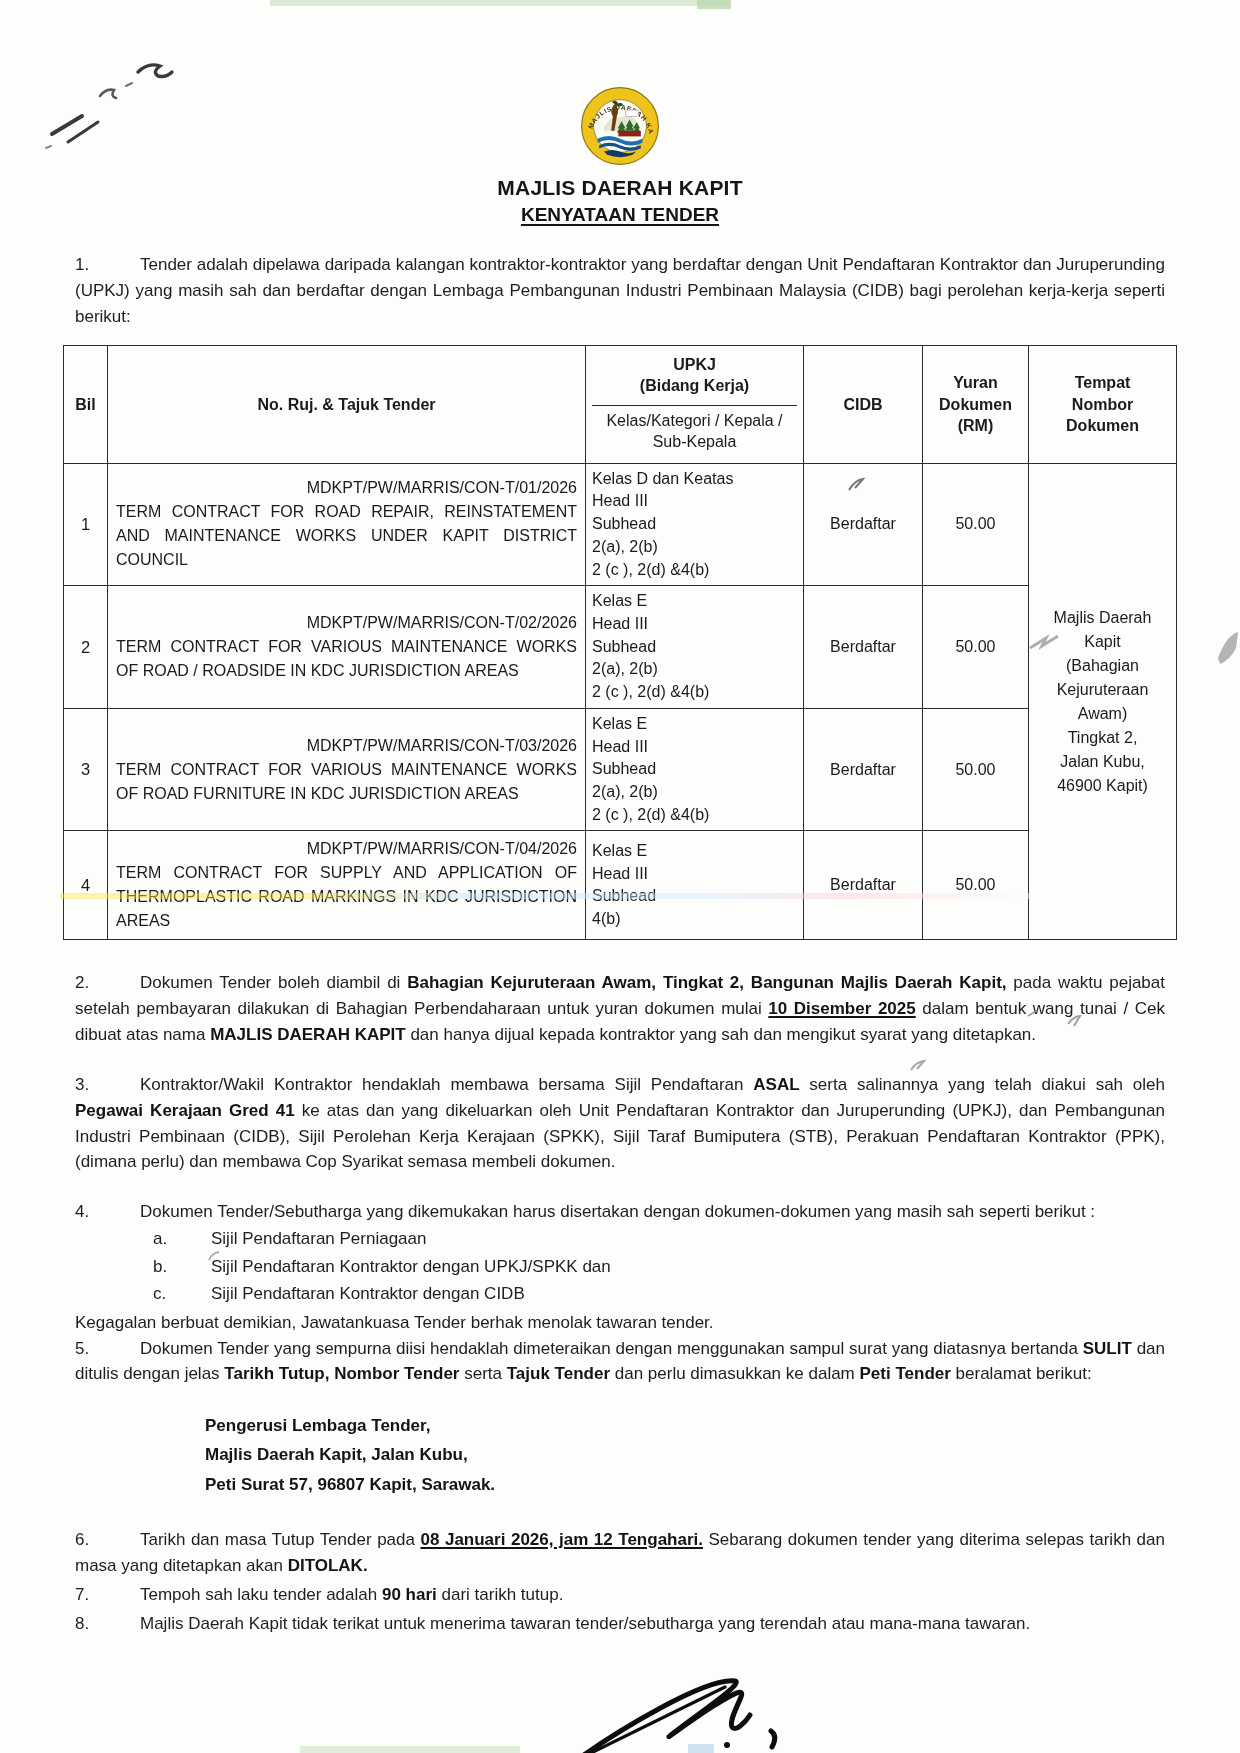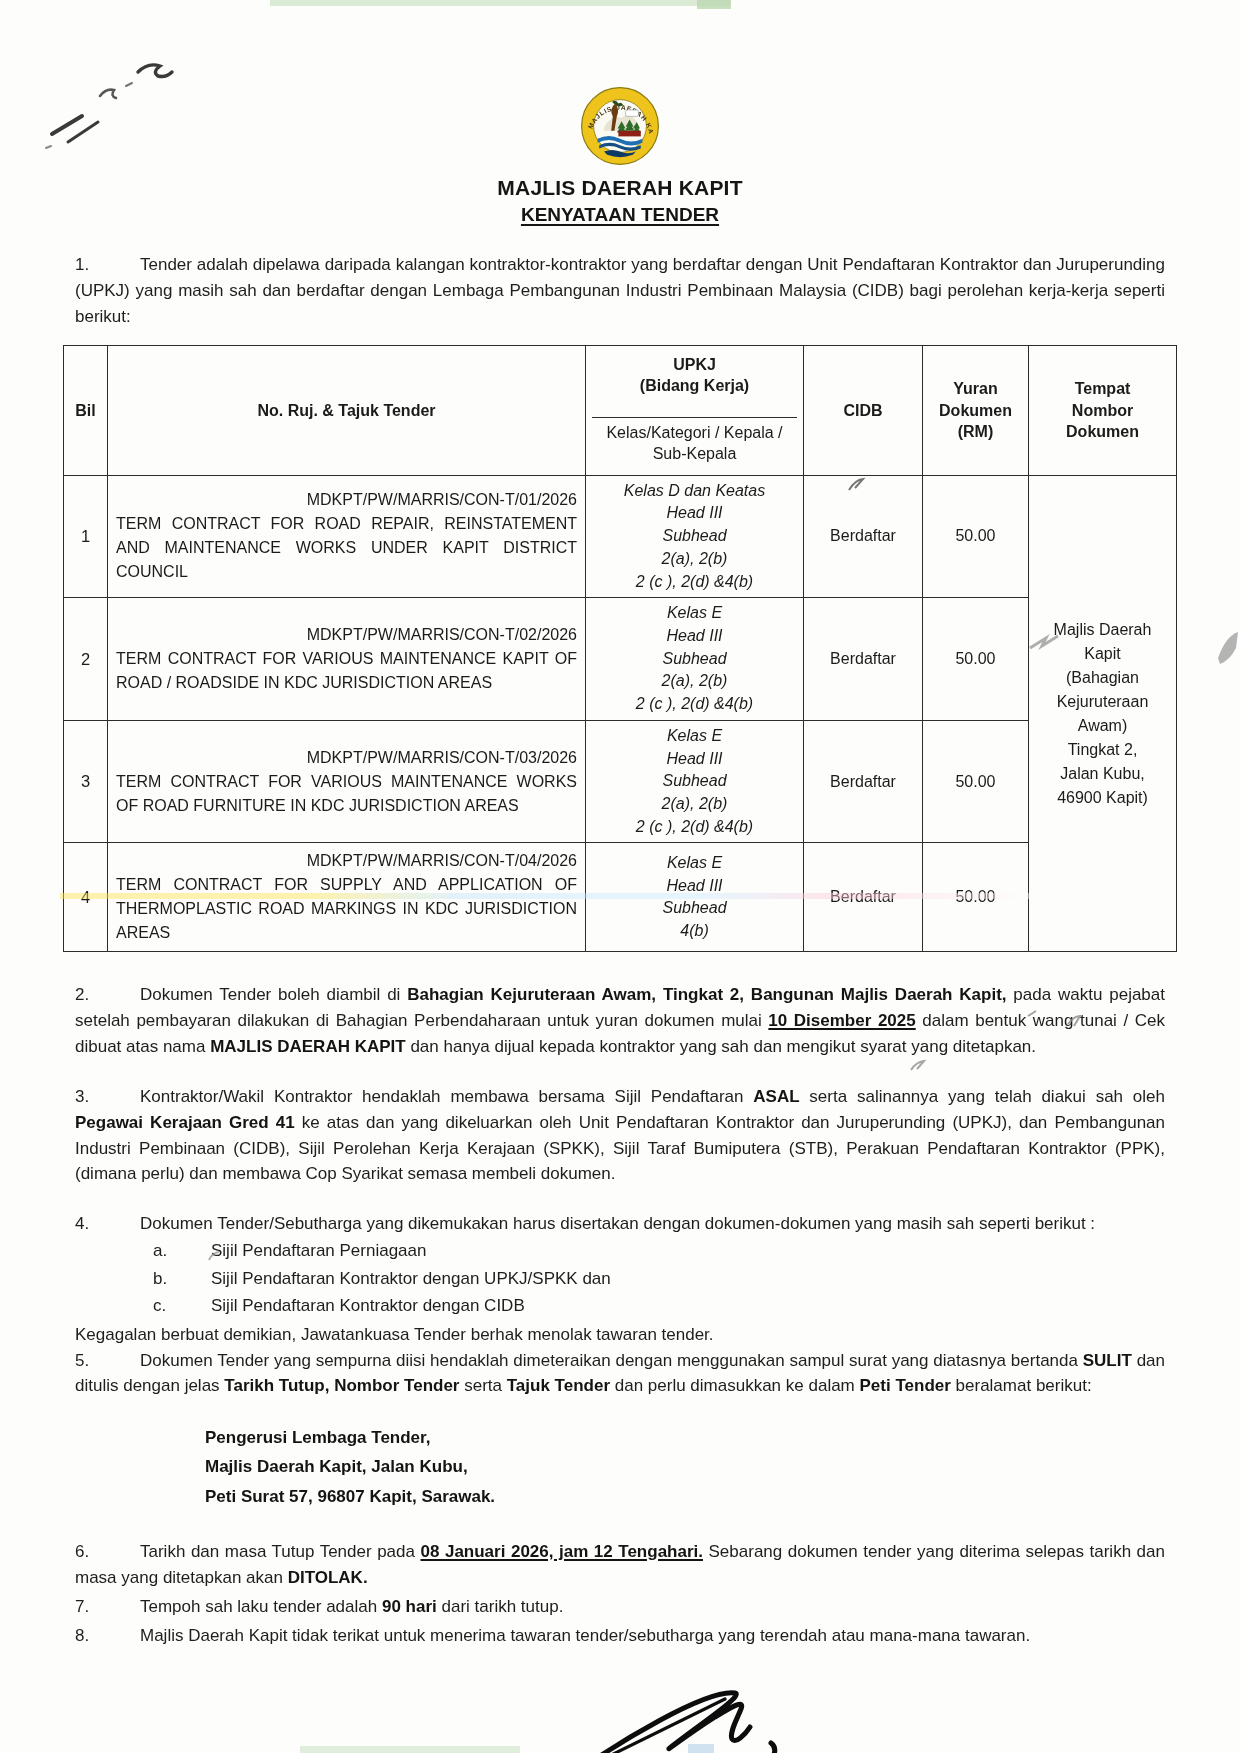--- a/index.html
+++ b/index.html
@@ -25,26 +25,26 @@
   .u{text-decoration:underline;text-decoration-thickness:2px;text-underline-offset:2px;}
   .mt1{margin-top:24px;} .mt2{margin-top:30px;} .mt3{}
   
   table.tender{border-collapse:collapse;table-layout:fixed;width:1113px;margin:16px 0 0 -12px;
     font-size:16px;color:#1b1b1b;}
   table.tender td{border:1.6px solid #2c2c2c;vertical-align:middle;padding:4px 6px;}
   td.c{text-align:center;}
   td.bil{font-size:16.5px;}
   .hdr{font-weight:bold;text-align:center;white-space:pre-line;line-height:1.35;}
   td.upkj-hdr{padding:0;}
-  .upkj-top{font-weight:bold;text-align:center;white-space:pre-line;line-height:1.3;padding:5px 4px 20px;
+  .upkj-top{font-weight:bold;text-align:center;white-space:pre-line;line-height:1.3;padding:5px 4px 8px;
     border-bottom:1.6px solid #2c2c2c;}
   .upkj-sub{font-weight:normal;text-align:center;white-space:pre-line;line-height:1.3;padding:5px 4px 6px;}
   .refline{text-align:right;line-height:1.5;padding:2px 2px 0;}
   .ttl{text-align:justify;line-height:1.5;padding:0 2px 2px;}
-  .upkj-cell{white-space:pre-line;text-align:center;line-height:1.42;font-style:italic;}
+  .upkj-cell{white-space:pre-line;line-height:1.42;}
   .tempat-cell{white-space:pre-line;text-align:center;line-height:1.5;}
   
   .list-item{font-size:17px;line-height:1.62;margin-left:78px;}
   .list-item .marker{display:inline-block;width:58px;}
   
   .address{margin:24px 0 0 130px;font-size:17px;font-weight:bold;line-height:1.72;color:#141414;}
   
   .sign-block{margin-top:34px;text-align:center;position:relative;}
   .sig-svg{display:block;margin:0 auto -34px 500px;}
   
@@ -167,21 +167,21 @@
 Kejuruteraan
 Awam)
 Tingkat 2,
 Jalan Kubu,
 46900 Kapit)</td>
         </tr>
         <tr>
           <td class="c bil">2</td>
           <td>
             <div class="refline">MDKPT/PW/MARRIS/CON-T/02/2026</div>
-            <div class="ttl">TERM CONTRACT FOR VARIOUS MAINTENANCE KAPIT OF ROAD / ROADSIDE IN KDC JURISDICTION AREAS</div>
+            <div class="ttl">TERM CONTRACT FOR VARIOUS MAINTENANCE WORKS OF ROAD / ROADSIDE IN KDC JURISDICTION AREAS</div>
           </td>
           <td class="upkj-cell">Kelas E
 Head III
 Subhead
 2(a), 2(b)
 2 (c ), 2(d) &amp;4(b)</td>
           <td class="c">Berdaftar</td>
           <td class="c">50.00</td>
         </tr>
         <tr>

